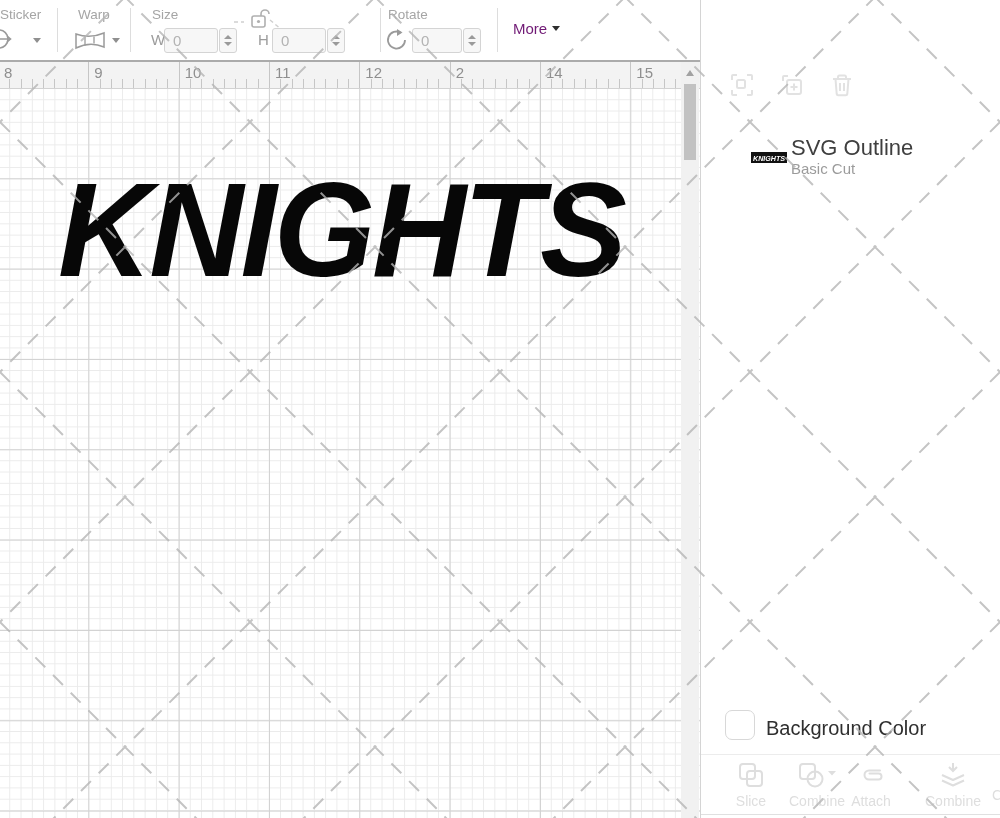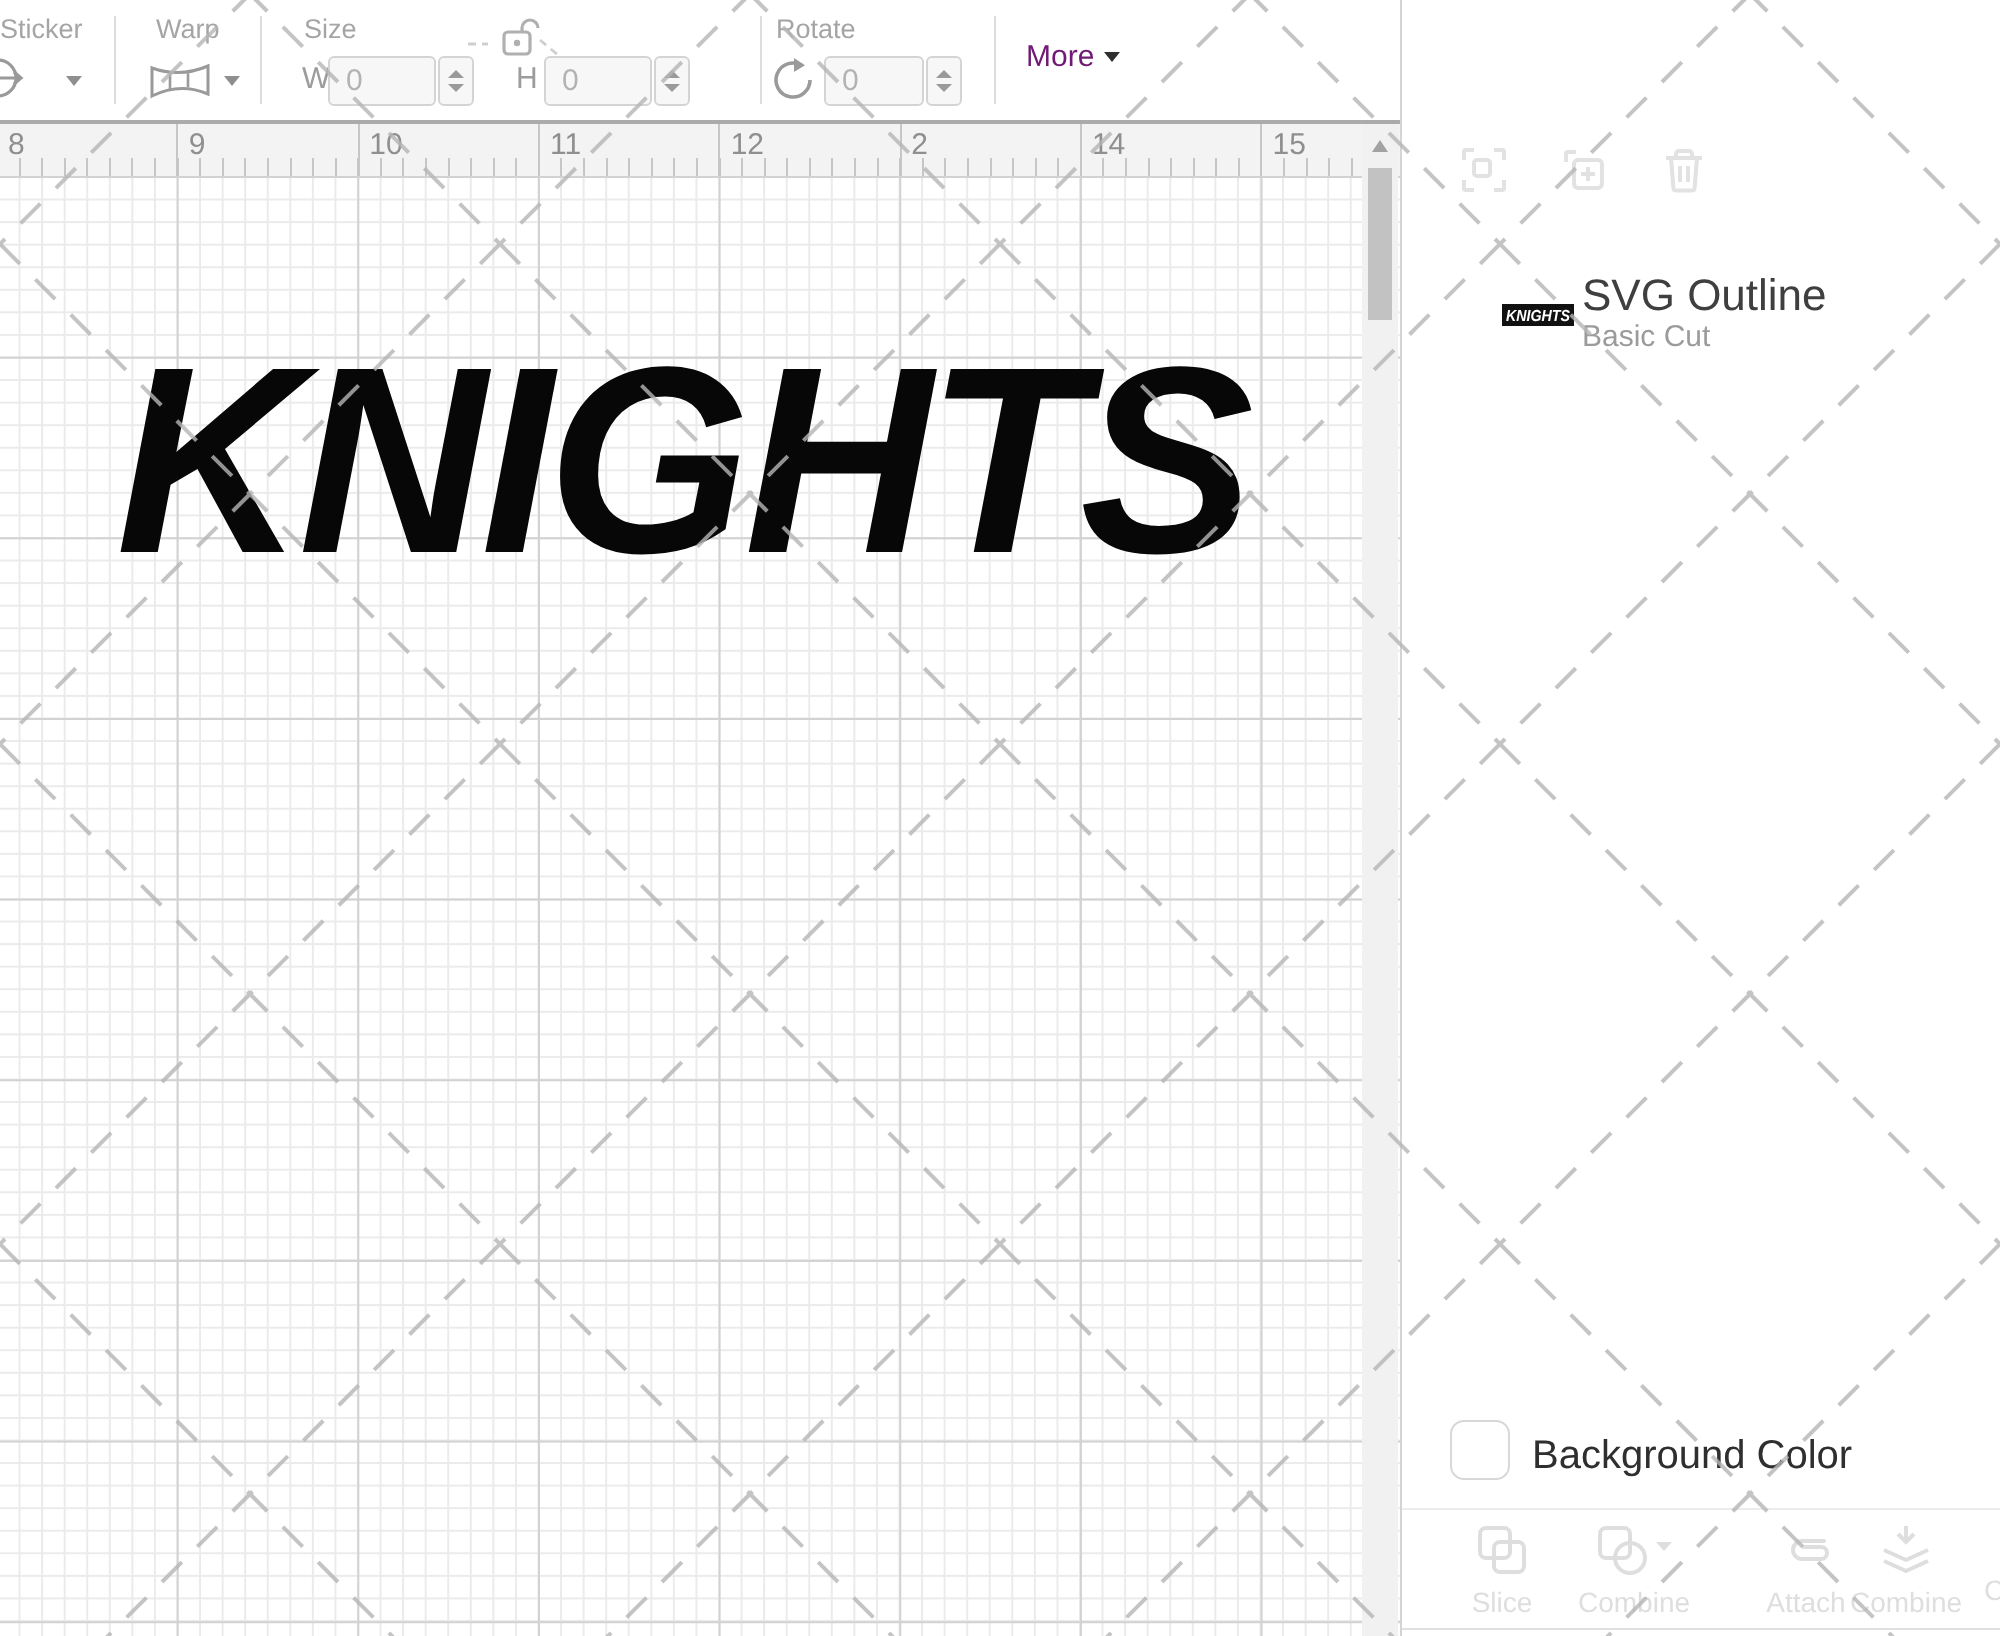--- a/index.html
+++ b/index.html
@@ -210,21 +210,21 @@
 
       <div class="bt-item" style="left:84px;">
         <svg width="42" height="28" viewBox="0 0 42 28">
           <rect x="4" y="3" width="15" height="15" rx="3" fill="none" stroke="#dedede" stroke-width="2"></rect>
           <circle cx="19" cy="18" r="7.5" fill="none" stroke="#dedede" stroke-width="2"></circle>
           <path d="M32 10 l4 4.5 4 -4.5 Z" fill="#dedede"></path>
         </svg>
         <span class="bt-label">Combine</span>
       </div>
 
-      <div class="bt-item" style="left:170px;">
+      <div class="bt-item" style="left:138px;">
         <svg width="34" height="28" viewBox="0 0 34 28">
           <g transform="rotate(90 17 14)">
             <path d="M12.5 5 v11 a4.5 4.5 0 0 0 9 0 V6.5 a3 3 0 0 0 -6 0 V15.5" fill="none" stroke="#dedede" stroke-width="2" stroke-linecap="round"></path>
           </g>
         </svg>
         <span class="bt-label">Attach</span>
       </div>
 
       <div class="bt-item" style="left:220px;">
         <svg width="30" height="28" viewBox="0 0 30 28">

